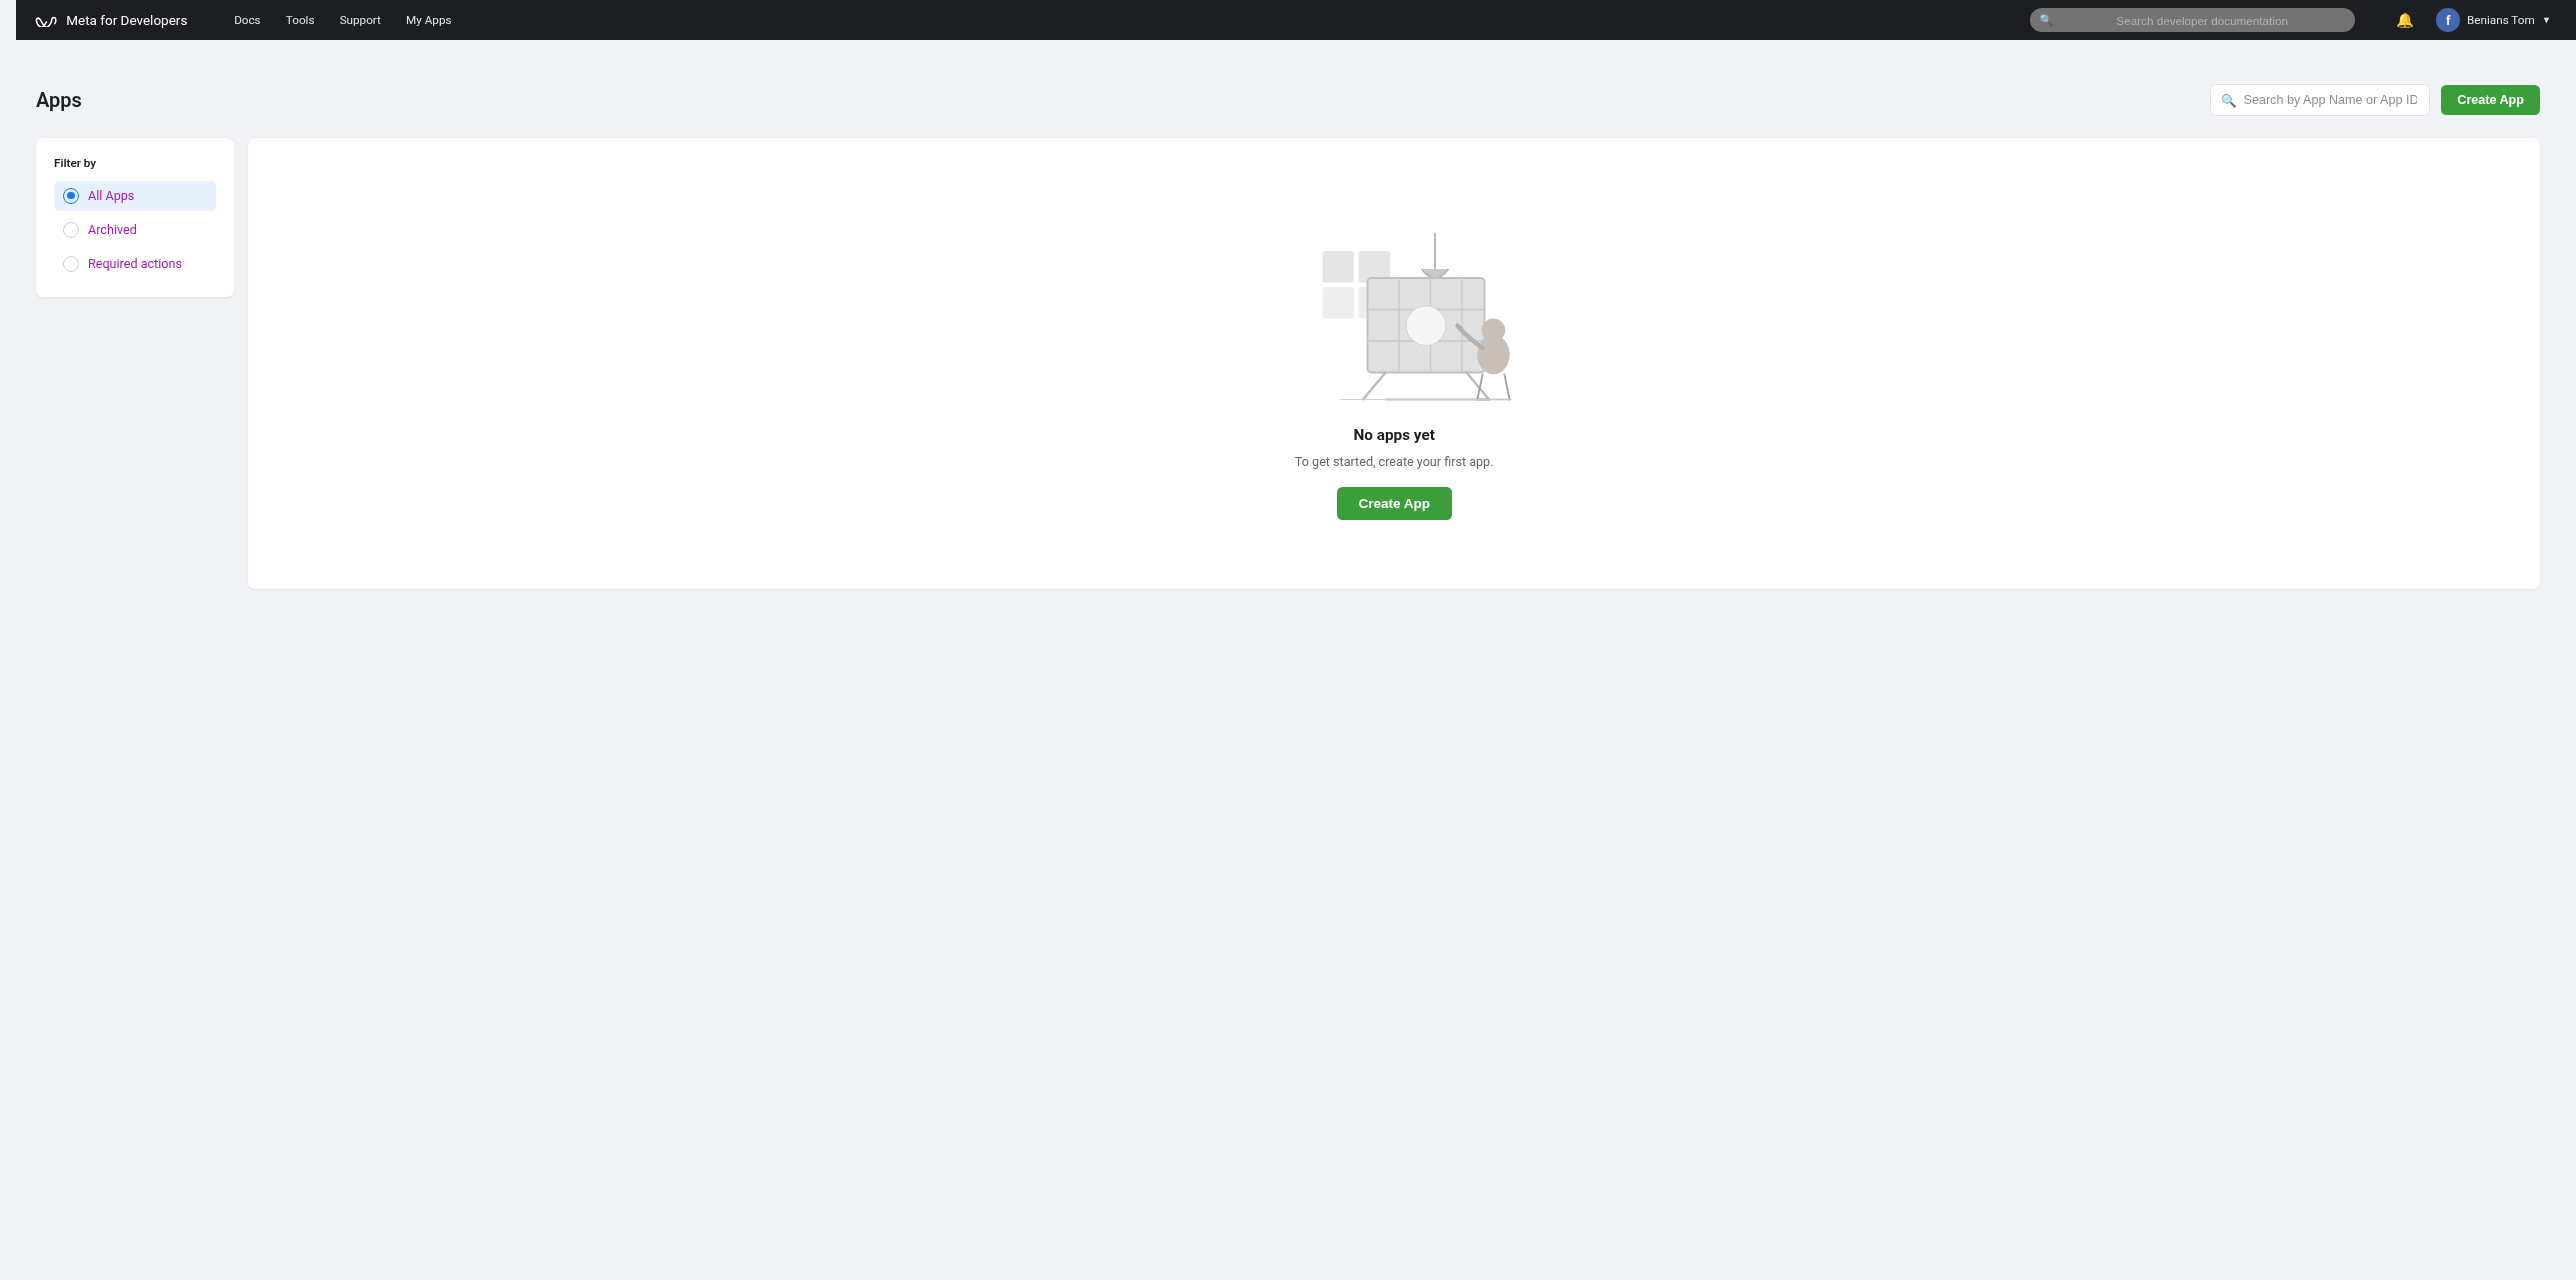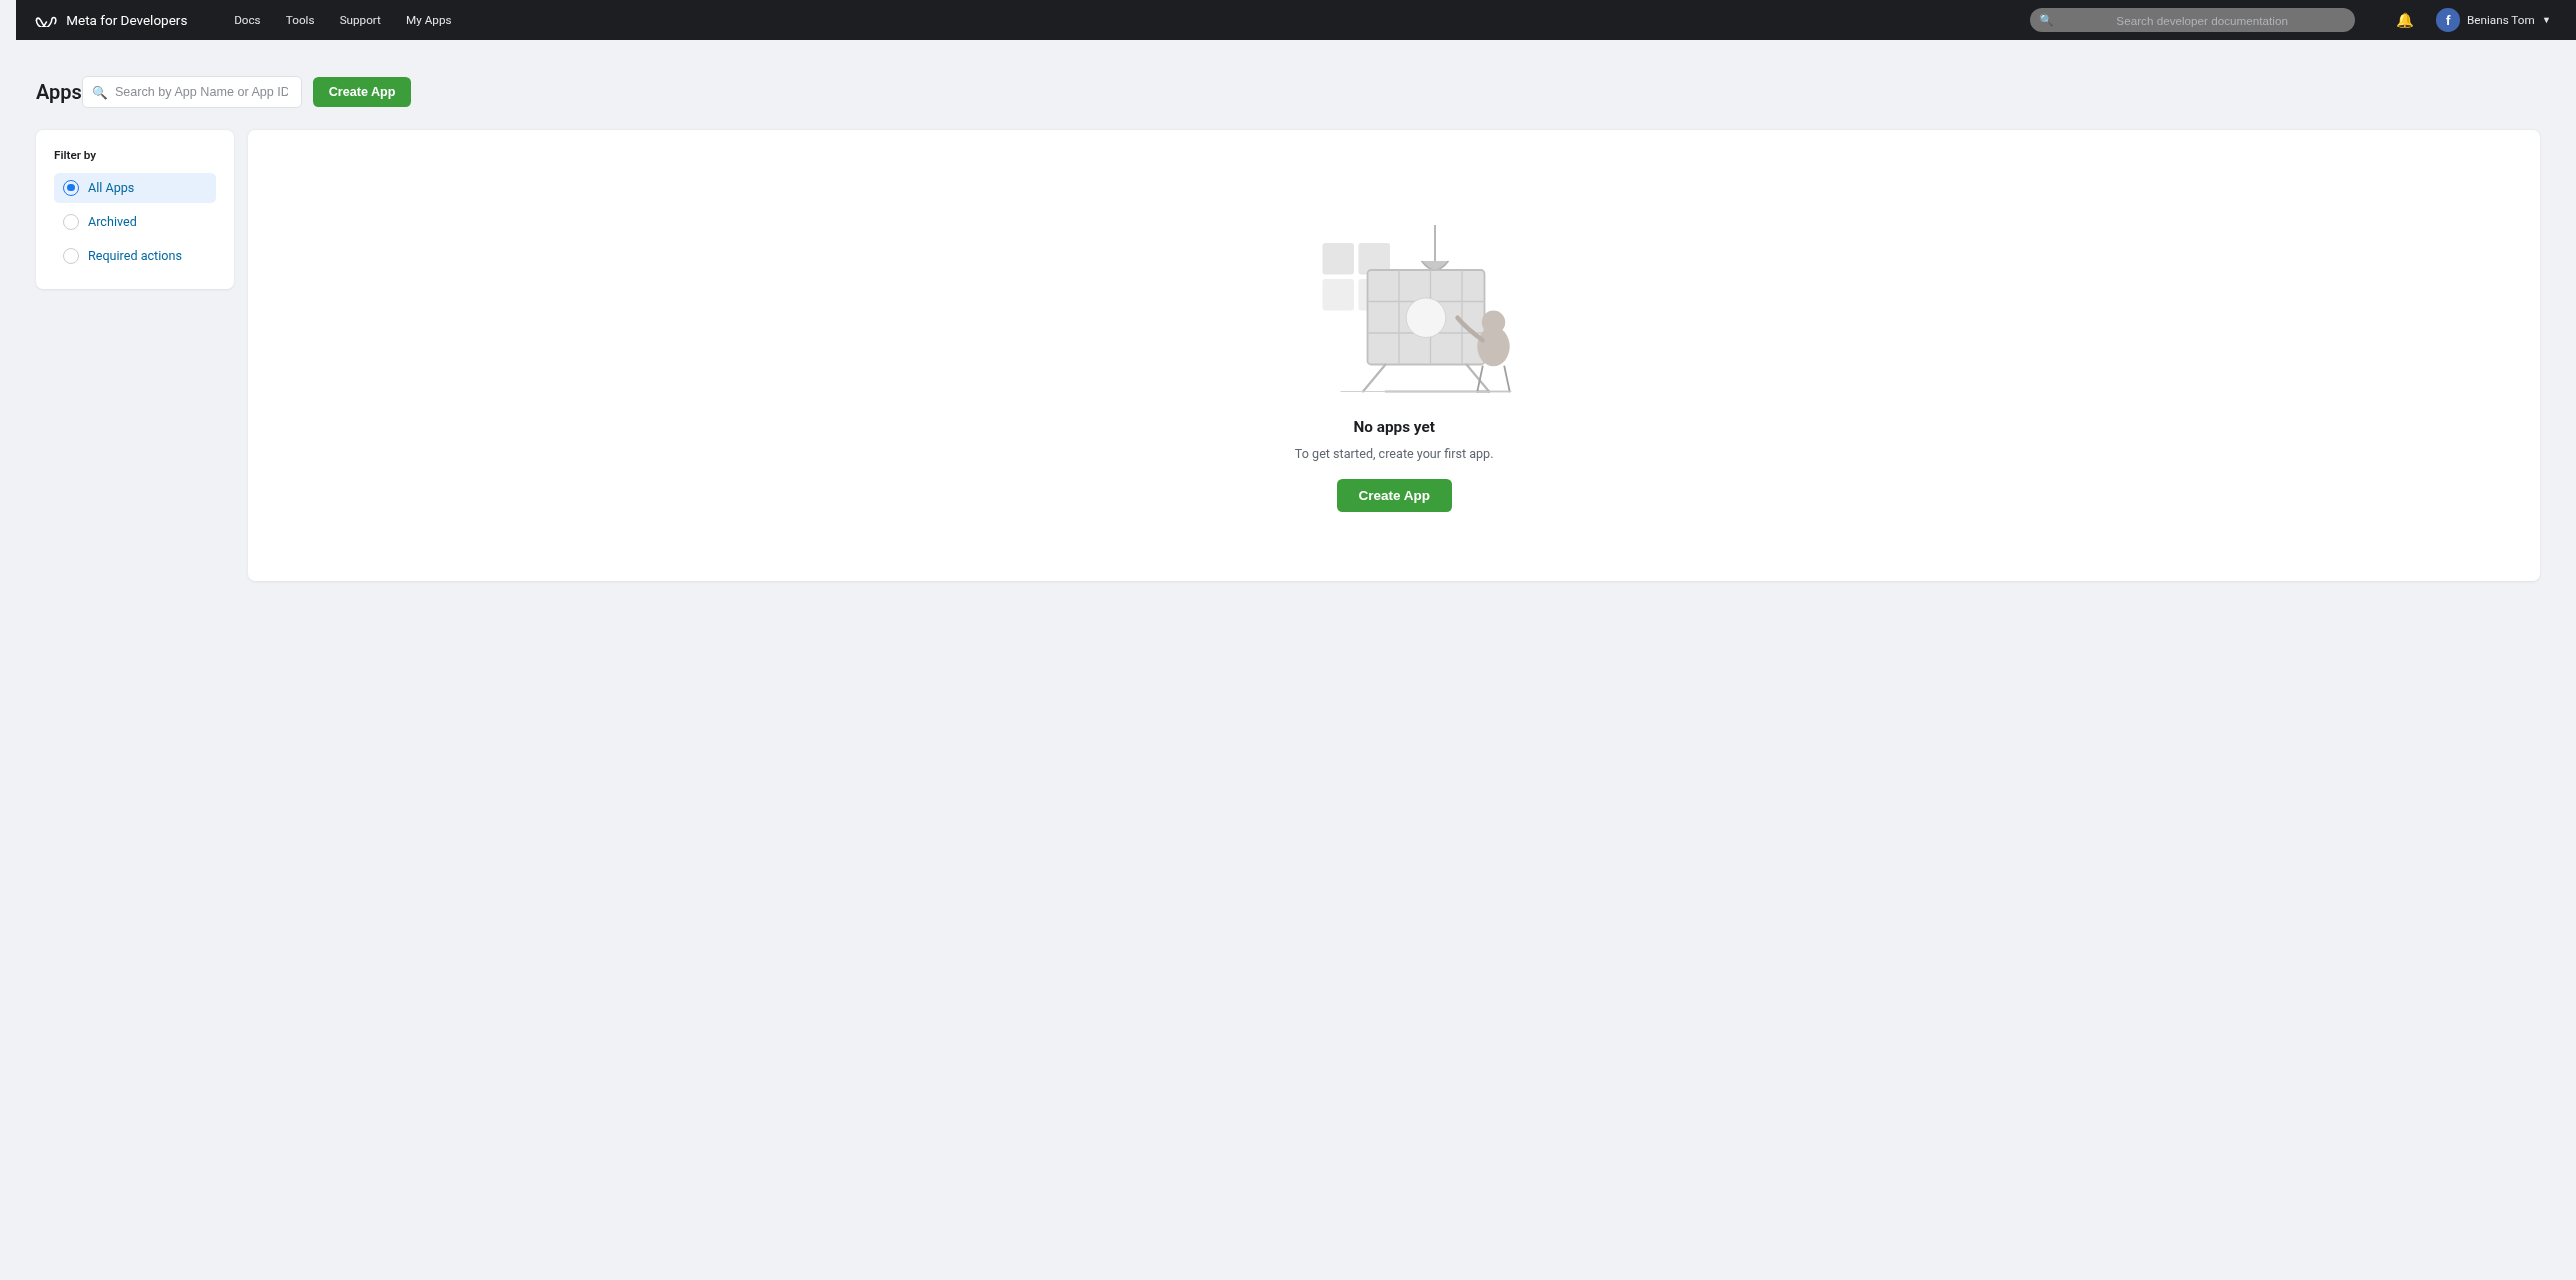--- a/index.html
+++ b/index.html
@@ -135,21 +135,23 @@
     
     .main-content {
       margin-top: 40px;
       padding: 36px 36px 36px 36px;
     }
 
     
     .page-header {
       display: flex;
       align-items: center;
+      justify-content: space-between;
       margin-bottom: 21.6px;
+      margin-top: 8px;
     }
     .page-title {
       font-size: 20px;
       font-weight: 600;
       color: #1c1e21;
     }
     .page-header-right {
       display: flex;
       align-items: center;
       gap: 10.8px;
@@ -217,21 +219,21 @@
       gap: 3.6px;
     }
     .filter-option {
       display: flex;
       align-items: center;
       gap: 9px;
       padding: 7.2px 9px;
       border-radius: 5.4px;
       cursor: pointer;
       font-size: 12.6px;
-      color: #0369a1;
+      color: #a21caf;
     }
     .filter-option.active {
       background: #e7f0fd;
     }
     .radio-circle {
       width: 16px;
       height: 16px;
       border-radius: 50%;
       border: 1.8px solid #ccc;
       display: flex;

